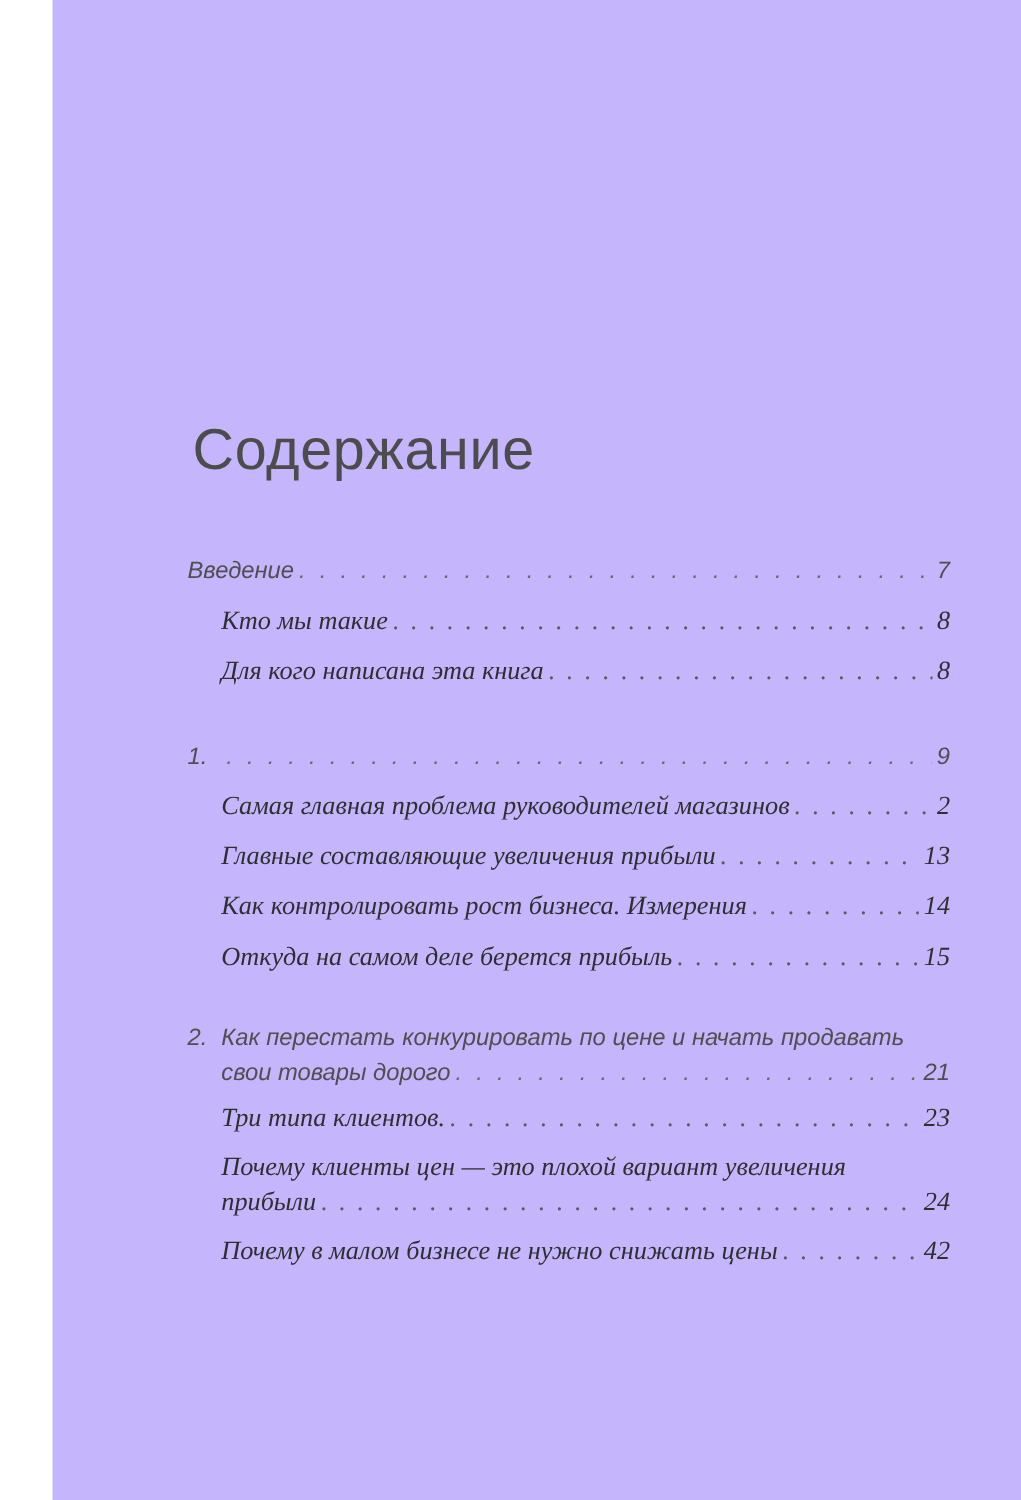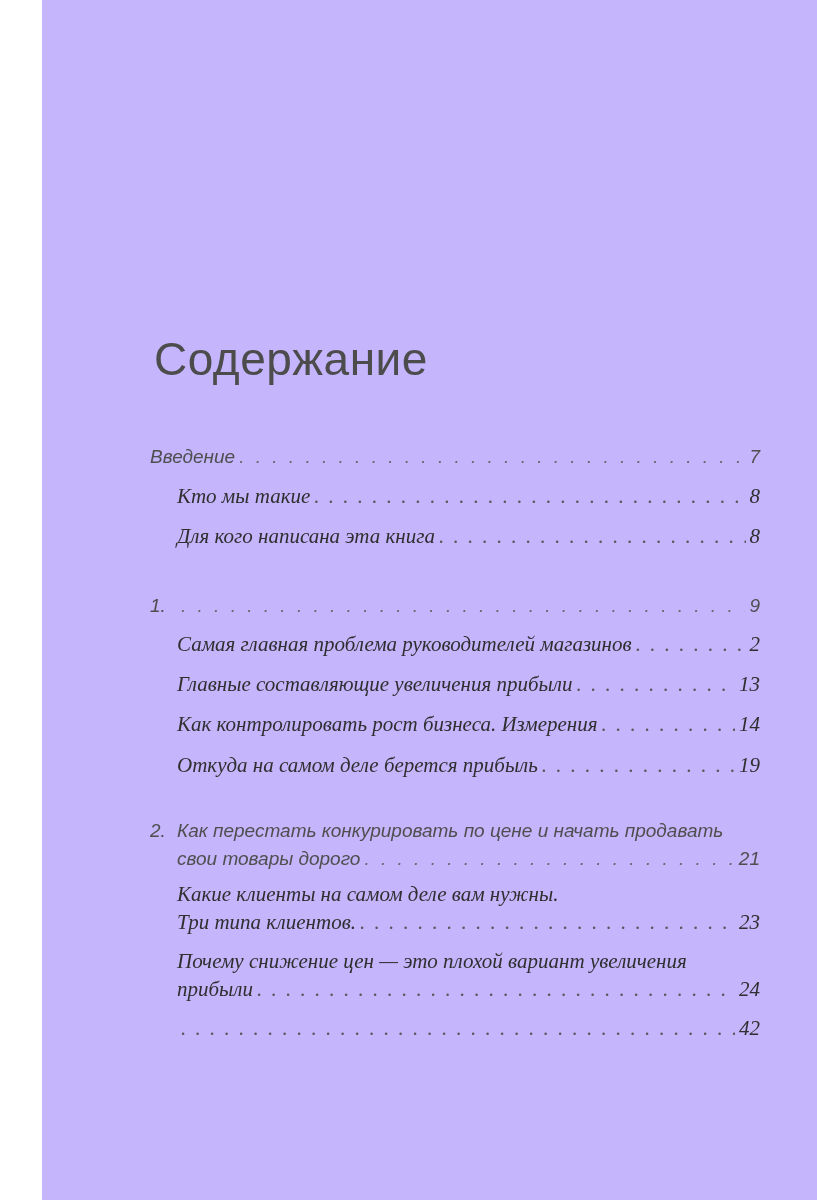--- a/index.html
+++ b/index.html
@@ -166,57 +166,57 @@
             <span class="dots"></span>
             <span class="pg">14</span>
           </div>
         </div>
       </div>
       <div class="row sub">
         <div class="body">
           <div class="lastline">
             <span class="txt">Откуда на самом деле берется прибыль</span>
             <span class="dots"></span>
-            <span class="pg">19</span>
+            <span class="pg">15</span>
           </div>
         </div>
       </div>
       <div class="row chapter">
         <span class="num">2.</span>
         <div class="body">
           <div class="line">Как перестать конкурировать по цене и начать продавать</div>
           <div class="lastline">
             <span class="txt">свои товары дорого</span>
             <span class="dots"></span>
             <span class="pg">21</span>
           </div>
         </div>
       </div>
       <div class="row sub">
         <div class="body">
-          <div class="line">Какие клиенты на самом деле вам нужны.</div>
           <div class="lastline">
             <span class="txt">Три типа клиентов.</span>
             <span class="dots"></span>
             <span class="pg">23</span>
           </div>
         </div>
       </div>
       <div class="row sub">
         <div class="body">
-          <div class="line">Почему снижение цен — это плохой вариант увеличения</div>
+          <div class="line">Почему клиенты цен — это плохой вариант увеличения</div>
           <div class="lastline">
             <span class="txt">прибыли</span>
             <span class="dots"></span>
             <span class="pg">24</span>
           </div>
         </div>
       </div>
       <div class="row sub">
         <div class="body">
           <div class="lastline">
+            <span class="txt">Почему в малом бизнесе не нужно снижать цены</span>
             <span class="dots"></span>
             <span class="pg">42</span>
           </div>
         </div>
       </div>
     </div>
 </div>
 
 </body></html>

